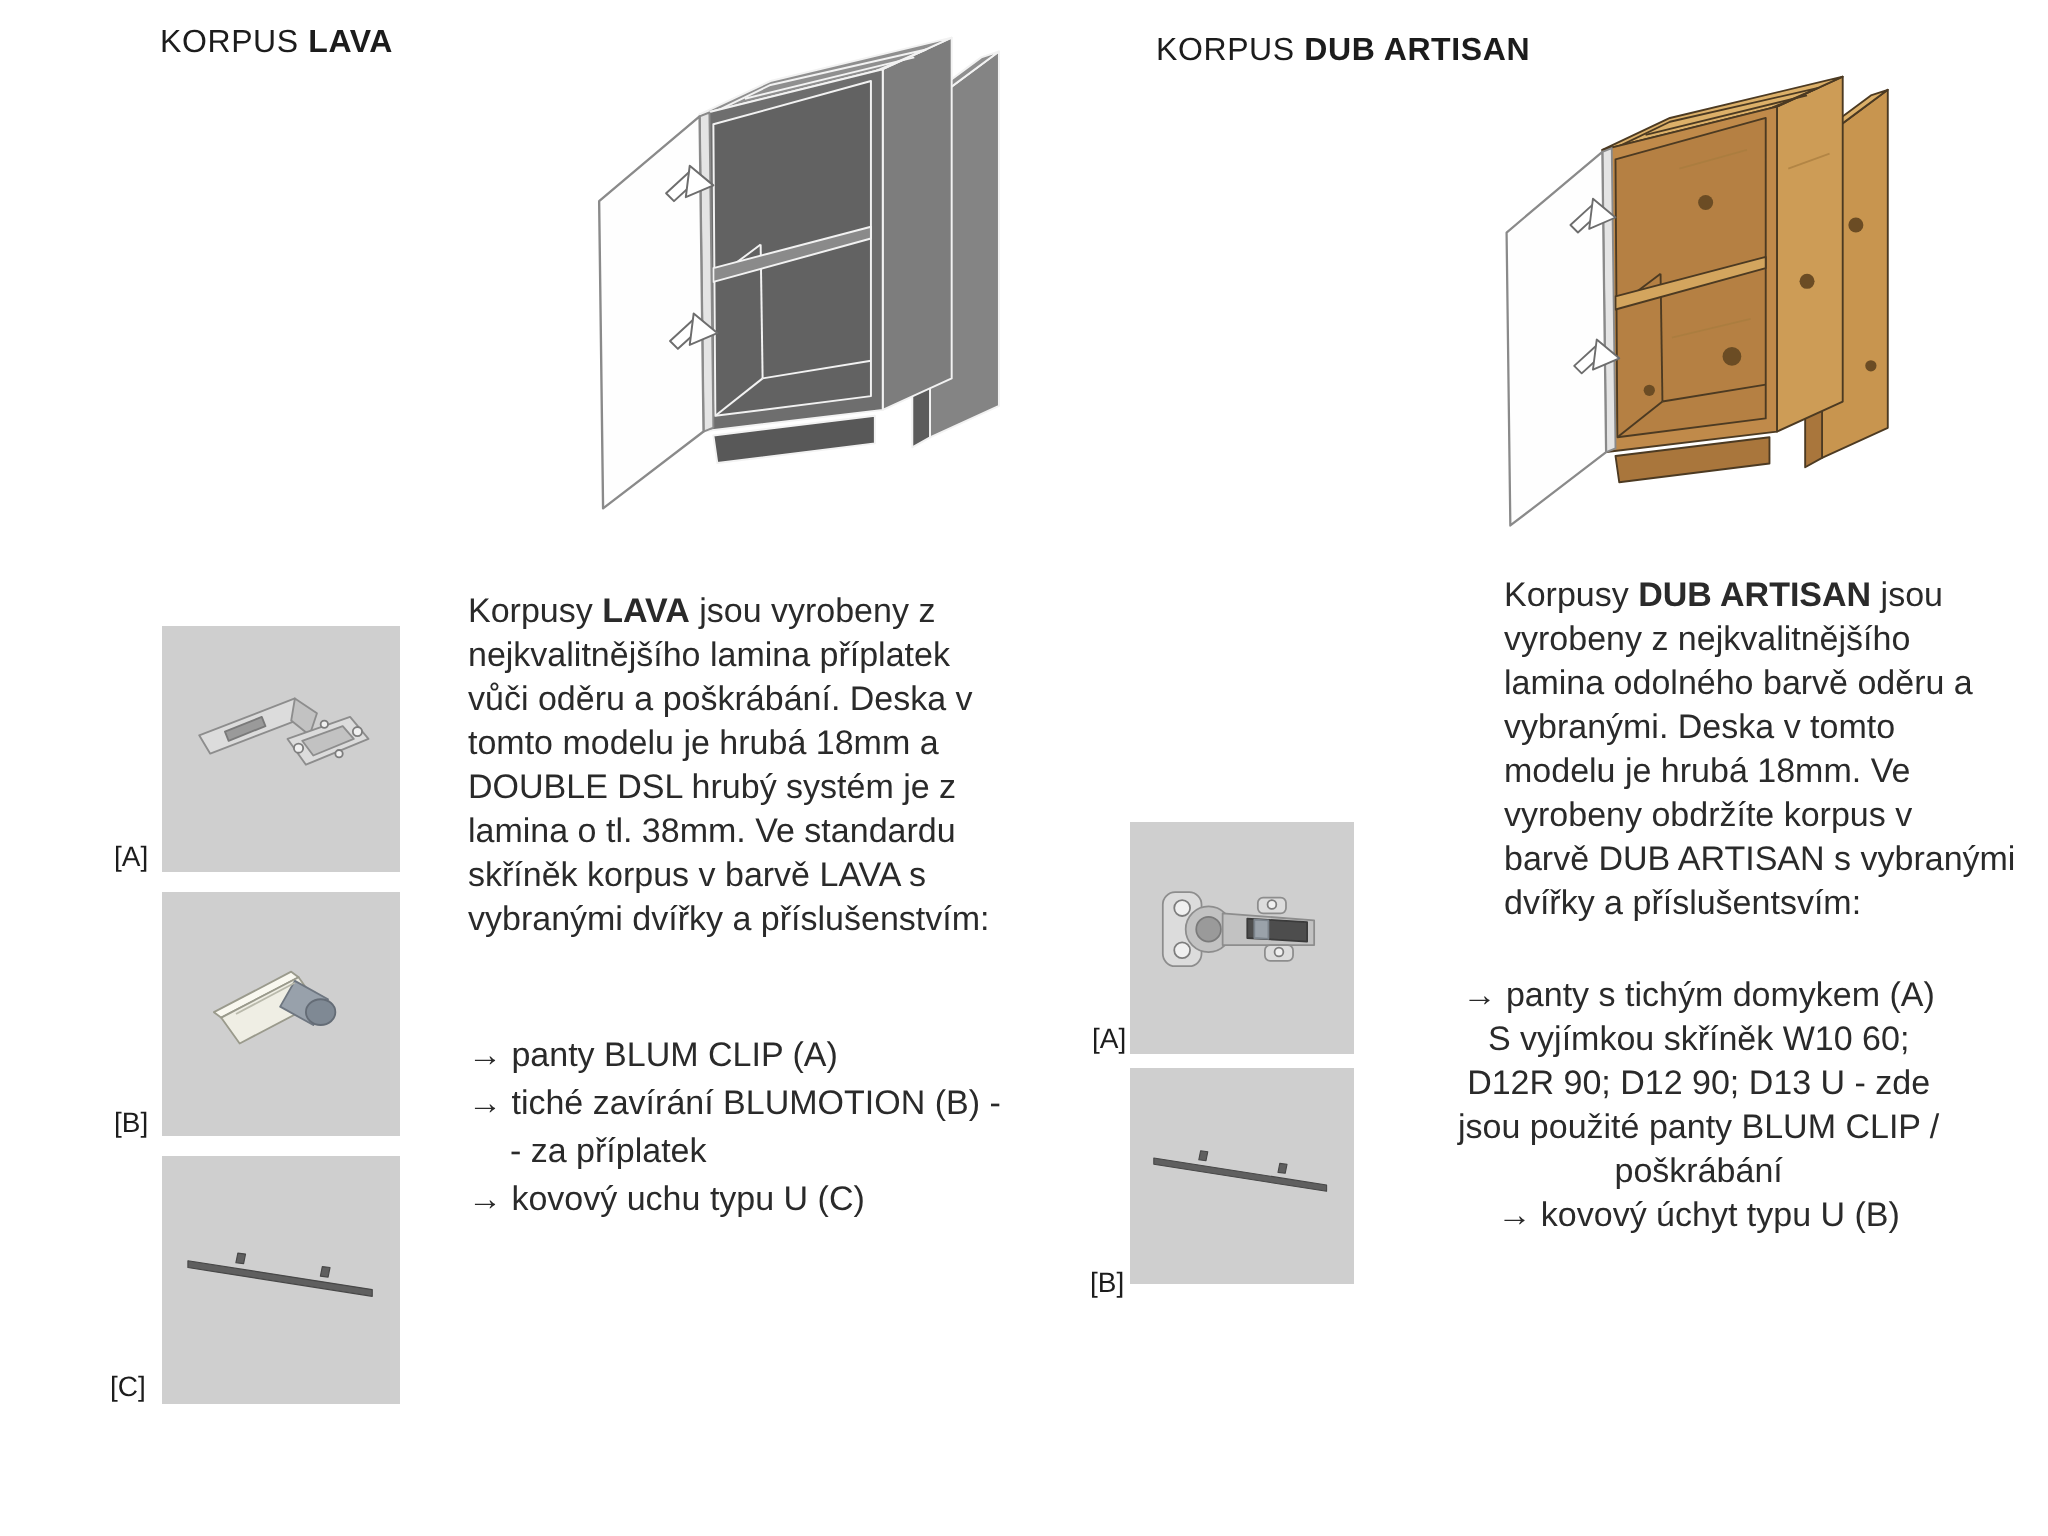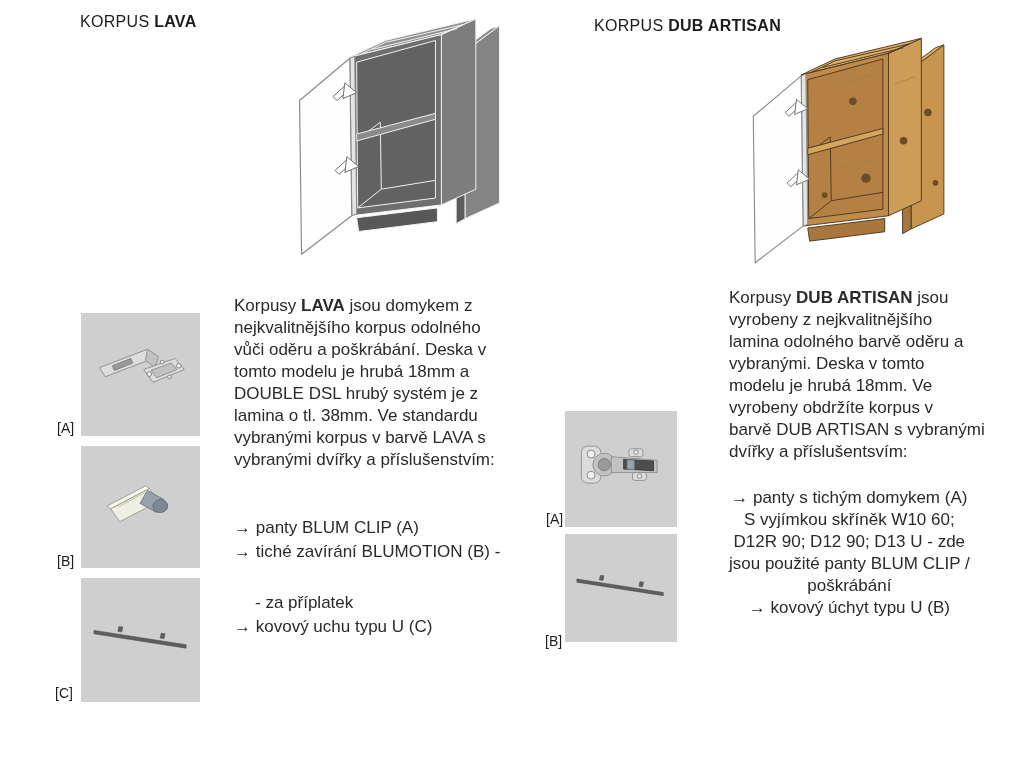--- a/index.html
+++ b/index.html
@@ -10,21 +10,21 @@
   .abs{position:absolute;}
   .title{font-size:16px;letter-spacing:.3px;color:#1c1c1c;white-space:nowrap;}
   .title b{font-weight:700;}
   .para{font-size:17px;line-height:22px;color:#2a2a2a;}
   .para .pline{white-space:nowrap;}
   .para b{font-weight:700;}
   .bullets{font-size:17px;color:#2a2a2a;}
   .bullets .bline{white-space:nowrap;}
   .lh24 .bline{line-height:24px;}
   .lh22 .bline{line-height:22px;text-align:center;}
-  .indent{padding-left:21px;margin-top:27px;}
+  .indent{padding-left:21px;}
   .hwbox{background:var(--box_bg);display:flex;align-items:center;justify-content:center;}
   .hwlabel{font-size:14px;color:#1c1c1c;}
   
   .l-front{fill:var(--lava_front);stroke:var(--lava_stroke);}
   .l-top{fill:var(--lava_top);stroke:var(--lava_stroke);}
   .l-side{fill:var(--lava_side);stroke:var(--lava_stroke);}
   .l-int{fill:var(--lava_interior);stroke:var(--lava_stroke);}
   .l-shelf{fill:var(--lava_shelf);stroke:var(--lava_stroke);}
   .l-plinth{fill:var(--lava_plinth);stroke:var(--lava_stroke);}
   .l-panelf{fill:var(--lava_panel_front);stroke:var(--lava_stroke);}
@@ -90,27 +90,27 @@
 
     <g>
       <polygon class="hinge" points="46,90 58,79 62,83 50,94"></polygon>
       <polygon class="hinge" points="58,76 70,86 56,92"></polygon>
       <polygon class="hinge" points="48,165 60,154 64,158 52,169"></polygon>
       <polygon class="hinge" points="60,151 72,161 58,167"></polygon>
     </g>
   </svg>
 
   <div class="abs para" style="left:234px;top:295px;">
-    <div class="pline"><span>Korpusy </span><b>LAVA</b><span> jsou domykem z</span></div>
-    <div class="pline">nejkvalitnějšího korpus odolného</div>
+    <div class="pline"><span>Korpusy </span><b>LAVA</b><span> jsou vyrobeny z</span></div>
+    <div class="pline">nejkvalitnějšího lamina příplatek</div>
     <div class="pline">vůči oděru a poškrábání. Deska v</div>
     <div class="pline">tomto modelu je hrubá 18mm a</div>
     <div class="pline">DOUBLE DSL hrubý systém je z</div>
     <div class="pline">lamina o tl. 38mm. Ve standardu</div>
-    <div class="pline">vybranými korpus v barvě LAVA s</div>
+    <div class="pline">skříněk korpus v barvě LAVA s</div>
     <div class="pline">vybranými dvířky a příslušenstvím:</div>
   </div>
 
   <div class="abs bullets lh24" style="left:234px;top:516px;">
     <div class="bline">→ panty BLUM CLIP (A)</div>
     <div class="bline">→ tiché zavírání BLUMOTION (B) -</div>
     <div class="bline indent">- za příplatek</div>
     <div class="bline">→ kovový uchu typu U (C)</div>
   </div>
 
@@ -142,21 +142,21 @@
 
   <div class="abs hwbox" style="left:81px;top:578px;width:119px;height:124px;">
     <svg width="108" height="96" viewBox="0 0 110 100">
       <polygon class="rail" points="6,40 102,55 102,58.5 6,43.5"></polygon>
       <polygon class="rail" points="32,36 36,36.5 35,41.5 31,41"></polygon>
       <polygon class="rail" points="76,43 80,43.5 79,48.5 75,48"></polygon>
     </svg>
   </div>
   <div class="abs hwlabel" style="left:55px;top:685px;">[C]</div>
 
-  <div class="abs title" style="left:594px;top:17px;text-align:center;">
+  <div class="abs title" style="left:578px;top:17px;text-align:center;">
     <span>KORPUS </span><b>DUB ARTISAN</b>
   </div>
 
   <svg class="abs" style="left:736px;top:28px;" width="228" height="246" viewBox="0 0 230 262">
 
     <polygon class="o-panels" points="180,44 215,18 215,198 180,214"></polygon>
     <polygon class="o-panelf" points="171,47 180,44 180,214 171,219"></polygon>
     <polygon class="o-top" points="171,47 180,44 215,18 206,21"></polygon>
     <circle class="knot" cx="198" cy="90" r="4"></circle>
     <circle class="knot" cx="206" cy="165" r="3"></circle>
@@ -186,21 +186,21 @@
     <polygon class="door" points="12,94 63,51 65,211 14,250"></polygon>
 
     <g>
       <polygon class="hinge" points="46,90 58,79 62,83 50,94"></polygon>
       <polygon class="hinge" points="58,76 70,86 56,92"></polygon>
       <polygon class="hinge" points="48,165 60,154 64,158 52,169"></polygon>
       <polygon class="hinge" points="60,151 72,161 58,167"></polygon>
     </g>
   </svg>
 
-  <div class="abs para" style="left:729px;top:287px;">
+  <div class="abs para" style="left:752px;top:287px;">
     <div class="pline"><span>Korpusy </span><b>DUB ARTISAN</b><span> jsou</span></div>
     <div class="pline">vyrobeny z nejkvalitnějšího</div>
     <div class="pline">lamina odolného barvě oděru a</div>
     <div class="pline">vybranými. Deska v tomto</div>
     <div class="pline">modelu je hrubá 18mm. Ve</div>
     <div class="pline">vyrobeny obdržíte korpus v</div>
     <div class="pline">barvě DUB ARTISAN s vybranými</div>
     <div class="pline">dvířky a příslušentsvím:</div>
   </div>
 

